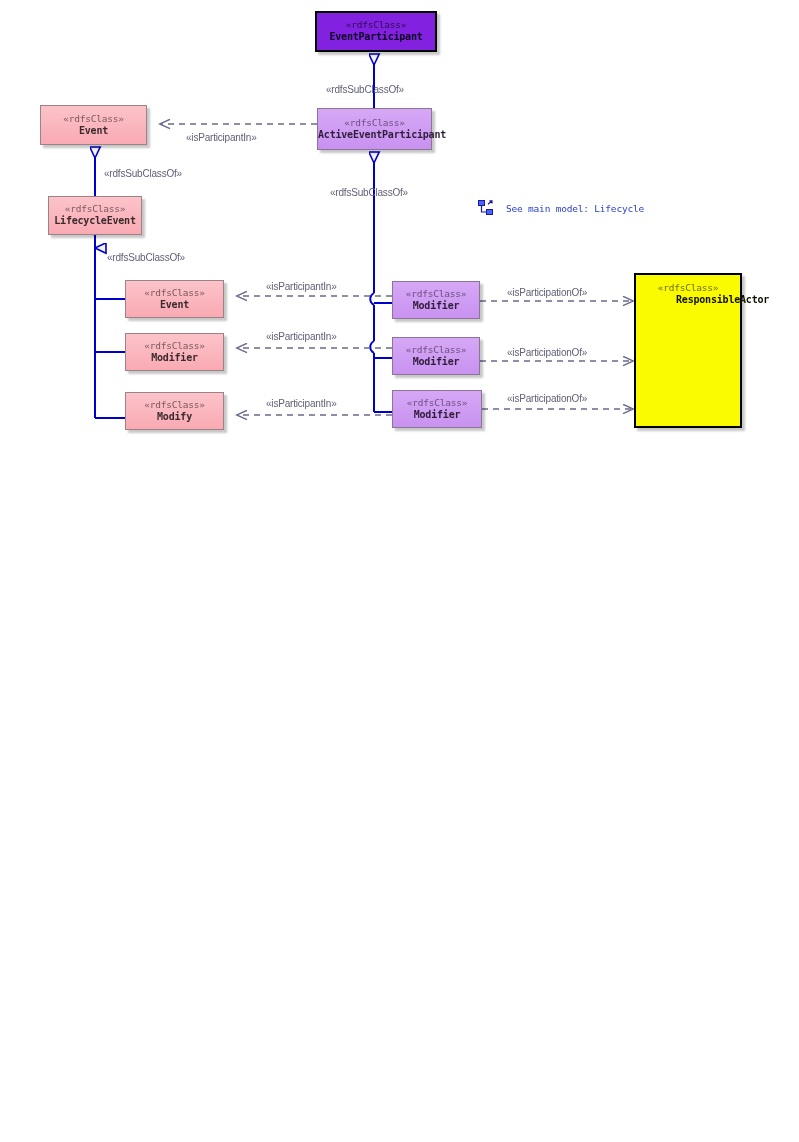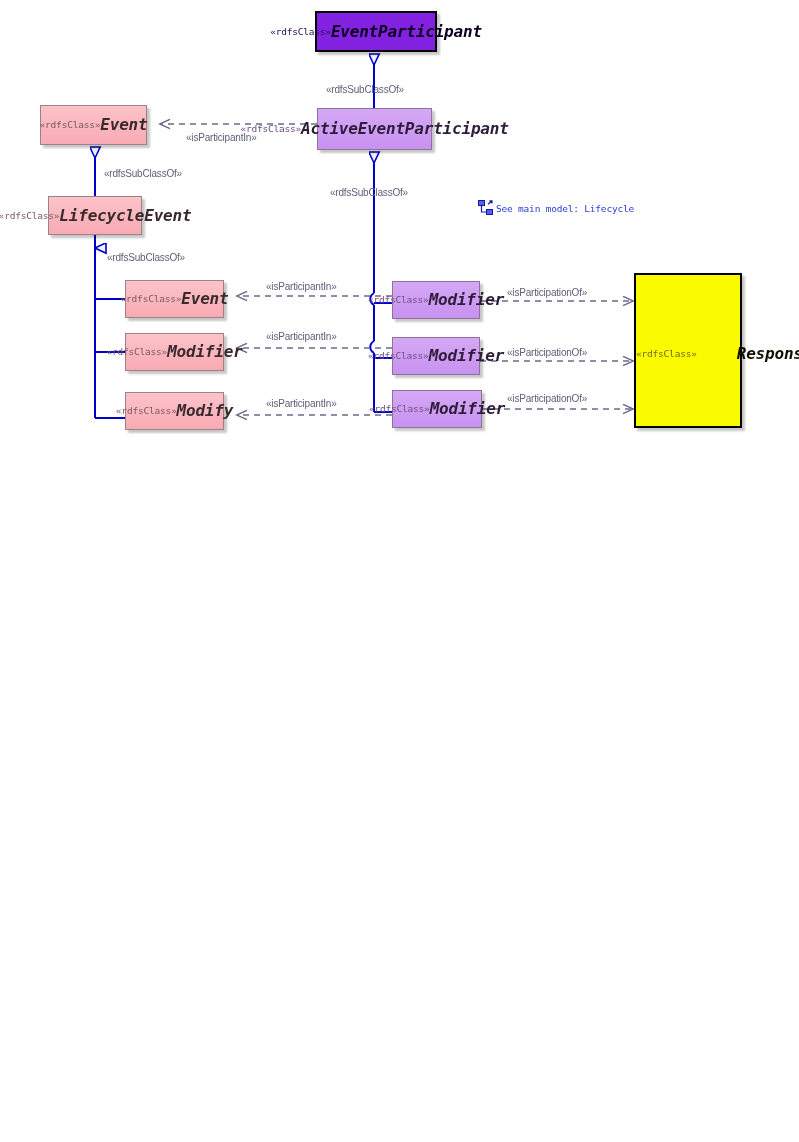--- a/index.html
+++ b/index.html
@@ -24,37 +24,36 @@
     position: absolute;
     left: 0; top: 0;
     width: 799px;
     height: 1142px;
     pointer-events: none;
   }
   .node {
     position: absolute;
     box-sizing: border-box;
     display: flex;
-    align-items: center;
+    flex-direction: column;
     justify-content: center;
     text-align: center;
     line-height: 1.25;
     box-shadow: 3px 3px 2px rgba(0,0,0,0.22);
   }
   .node .stereo {
     font-size: 9.5px;
     letter-spacing: -0.2px;
     white-space: nowrap;
   }
   .node .cname {
-    font-size: 16px;
+    font-size: 10px;
     font-weight: bold;
     letter-spacing: -0.2px;
     white-space: nowrap;
-    font-style: italic;
   }
   
   .n-pink {
     background: linear-gradient(180deg,#fcc3c9 0%, #f9aab3 100%);
     border: 1.5px solid #9c8287;
     color: #7a5a60;
   }
   .n-pink .cname { color: #3a2a2e; }
   
   .n-violet {
@@ -85,21 +84,21 @@
     font-family: Liberation Sans, sans-serif;
     font-size: 10px;
     color: #60607a;
     white-space: nowrap;
     letter-spacing: -0.2px;
   }
   #model-ref {
     position: absolute;
     display: flex;
     align-items: center;
-    gap: 2px;
+    gap: 12px;
   }
   #model-ref .reftext {
     font-family: "DejaVu Sans Mono", monospace;
     font-size: 9.5px;
     color: #2a3fd0;
     white-space: nowrap;
     letter-spacing: -0.2px;
   }
 </style>
 </head>

